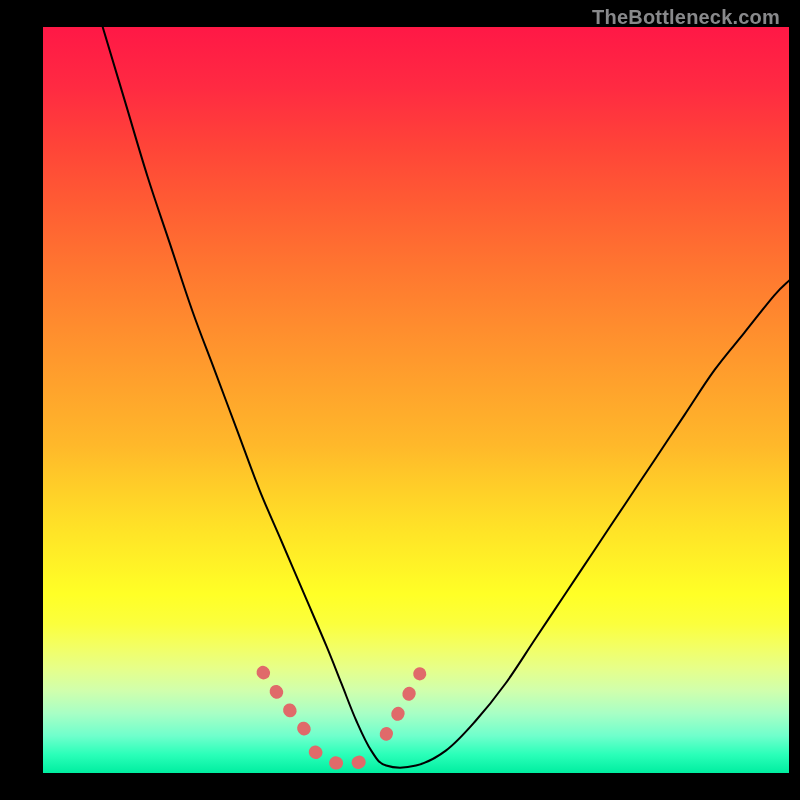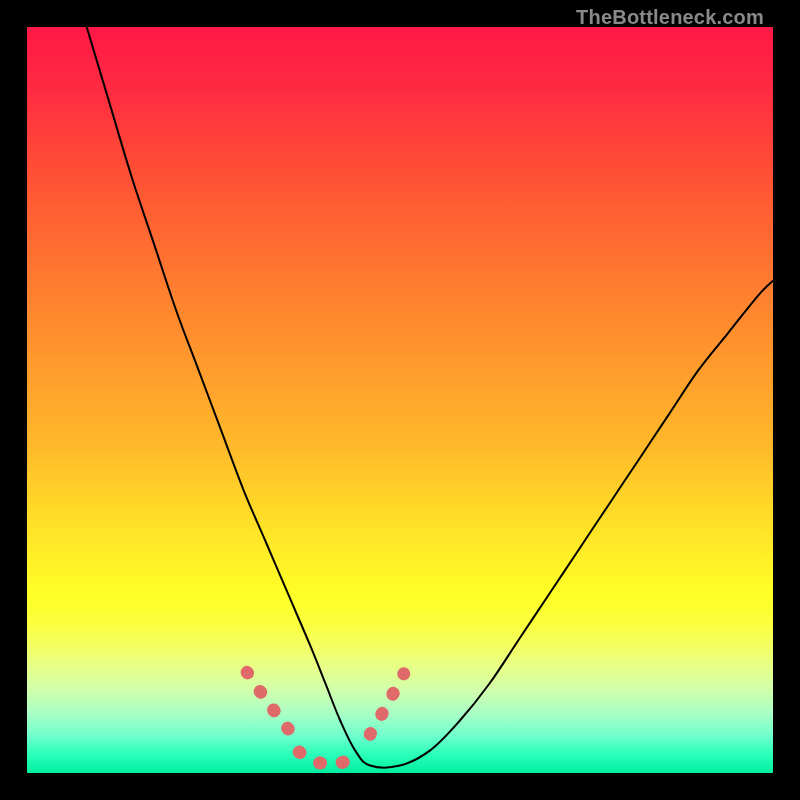--- a/index.html
+++ b/index.html
@@ -2,20 +2,21 @@
 <html><head>
 <meta charset="utf-8">
 <style>
   * { margin: 0; padding: 0; box-sizing: border-box; }
   html, body { width: 800px; height: 800px; overflow: hidden; background: #000; }
   .container {
     width: 776px;
     height: 800px;
     position: relative;
     background: #000;
+    margin-left: 16px;
   }
   .plot-area {
     position: absolute;
     left: 27px;
     top: 27px;
     width: 746px;
     height: 746px;
     background: linear-gradient(to bottom,
       #ff1846 0%,
       #ff2a42 8%,

